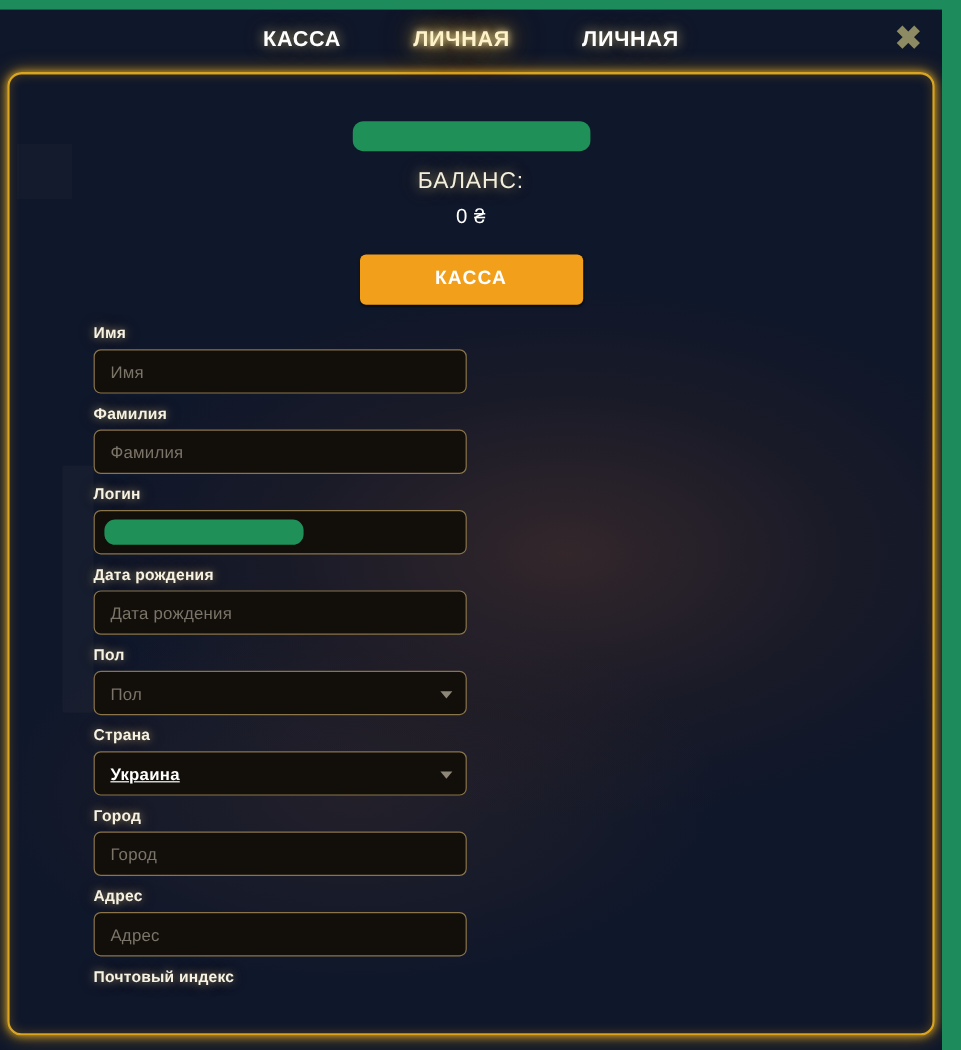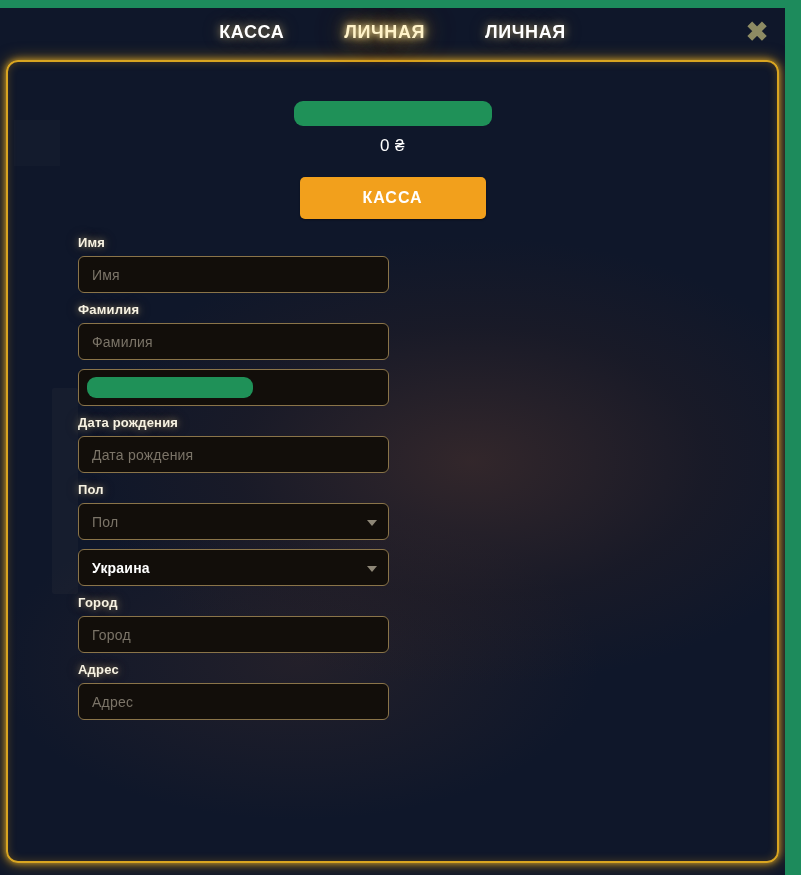--- a/index.html
+++ b/index.html
@@ -259,20 +259,21 @@
   .ctrl .ph {
     font-size: 14px;
     color: #7b7468;
     letter-spacing: 0.2px;
   }
   .ctrl .val {
     font-size: 14px;
     font-weight: bold;
     color: #ffffff;
     letter-spacing: 0.2px;
+    text-decoration: underline;
   }
   .ctrl.select { cursor: pointer; }
   .chevron {
     position: absolute;
     right: 11px;
     top: 50%;
     width: 0; height: 0;
     margin-top: -2px;
     border-left: 5px solid transparent;
     border-right: 5px solid transparent;
@@ -307,20 +308,21 @@
 
     <div id="gold-panel"></div>
 
     <div id="content">
 
       <div id="account-block">
         <div id="username-row">
           <span id="username-text"></span>
           <span class="redaction" id="username-redaction"></span>
         </div>
+        <div id="balance-label">БАЛАНС:</div>
         <div id="balance-value">0 ₴</div>
         <button id="cashier-btn">КАССА</button>
       </div>
 
 
       <div id="personal-form">
 
         <div class="field">
           <div class="field-label">Имя</div>
           <div class="ctrl">
@@ -329,20 +331,21 @@
         </div>
 
         <div class="field">
           <div class="field-label">Фамилия</div>
           <div class="ctrl">
             <span class="ph">Фамилия</span>
           </div>
         </div>
 
         <div class="field">
+          <div class="field-label">Логин</div>
           <div class="ctrl">
             <span class="val"></span>
             <span class="redaction" id="login-redaction"></span>
           </div>
         </div>
 
         <div class="field">
           <div class="field-label">Дата рождения</div>
           <div class="ctrl">
             <span class="ph">Дата рождения</span>
@@ -351,38 +354,43 @@
 
         <div class="field">
           <div class="field-label">Пол</div>
           <div class="ctrl select">
             <span class="ph">Пол</span>
             <span class="chevron"></span>
           </div>
         </div>
 
         <div class="field">
+          <div class="field-label">Страна</div>
           <div class="ctrl select">
             <span class="val">Украина</span>
             <span class="chevron"></span>
           </div>
         </div>
 
         <div class="field">
           <div class="field-label">Город</div>
           <div class="ctrl">
             <span class="ph">Город</span>
           </div>
         </div>
 
         <div class="field">
           <div class="field-label">Адрес</div>
           <div class="ctrl">
             <span class="ph">Адрес</span>
           </div>
         </div>
 
+        <div class="field">
+          <div class="field-label">Почтовый индекс</div>
+
+        </div>
 
       </div>
 
     </div>
   </div>
 </div>
 
 </body></html>

